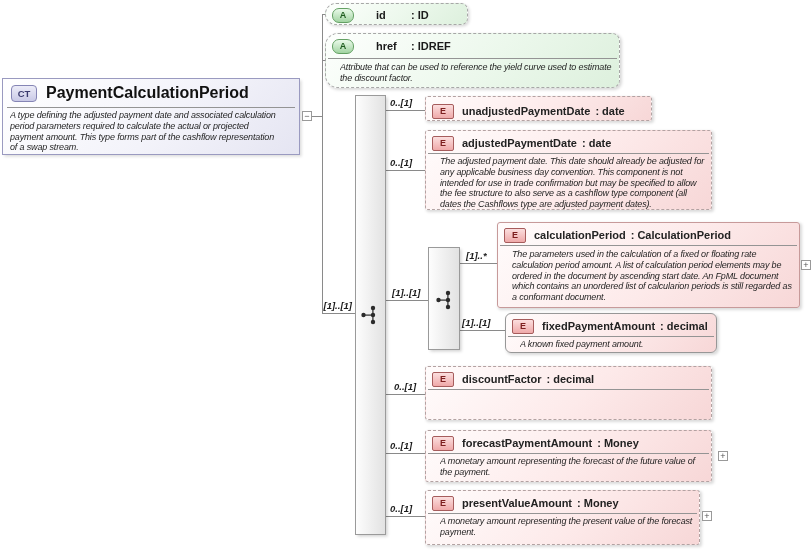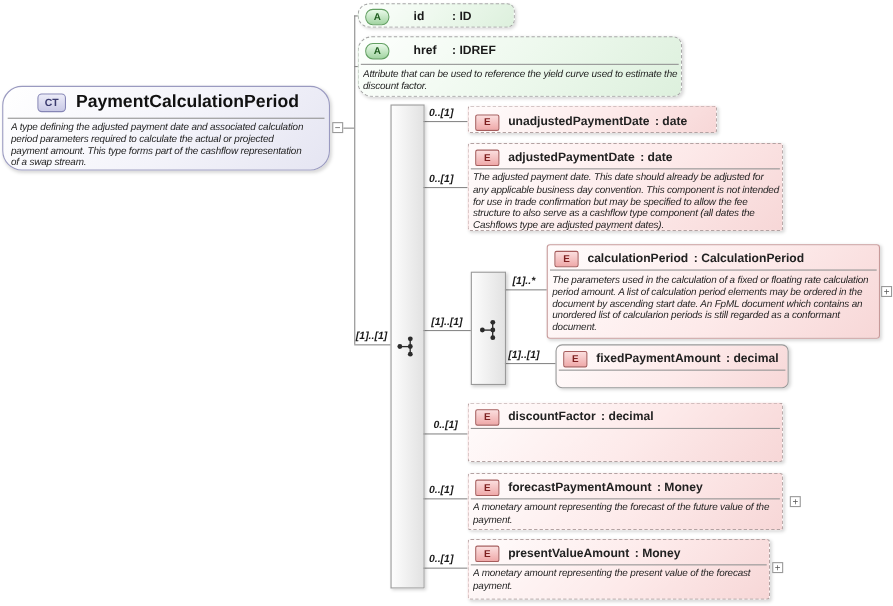--- a/index.html
+++ b/index.html
@@ -14,25 +14,25 @@
   .bar{position:absolute;border:1px solid #9a9a9a;background:linear-gradient(to right,#fdfdfd,#e2e2e2);
        box-shadow:1.5px 1.5px 3px rgba(0,0,0,.18);}
   .compositor-icon{position:absolute;}
   
   .bx{position:absolute;box-sizing:border-box;overflow:hidden;}
   .shadow{box-shadow:1.5px 1.5px 3px rgba(0,0,0,.15);}
   .trow{display:flex;align-items:center;height:20px;padding:2px 0 0 6px;}
   .badge{flex:0 0 auto;display:inline-flex;align-items:center;justify-content:center;
          font-weight:bold;font-style:normal;}
   .sep{position:absolute;left:2px;right:2px;border-top:1px solid #949494;}
-  .desc{position:absolute;left:4px;right:2px;font-style:italic;font-size:9px;letter-spacing:-0.15px;
+  .desc{position:absolute;left:14px;right:2px;font-style:italic;font-size:9px;letter-spacing:-0.15px;
         line-height:10.8px;color:#1f1f1f;overflow:hidden;}
   
-  .ctbox{border:1px solid #9a9ac0;border-radius:18px;
-         background:linear-gradient(135deg,#ffffff 0%,#f3f3fa 55%,#e5e5f2 100%);padding-left:23px;}
+  .ctbox{border:1px solid #9a9ac0;border-radius:0;
+         background:linear-gradient(135deg,#ffffff 0%,#f3f3fa 55%,#e5e5f2 100%);}
   .ctbadge{width:24px;height:15px;border:1px solid #8585b5;border-radius:4px;
            background:linear-gradient(#ececf8,#c9c9e6);color:#3a3a6e;font-size:9.5px;}
   .ctname{margin-left:9px;font-weight:bold;font-size:16px;color:#111;text-align:center;}
   
   .abox{border:1px dashed #a7a7a7;border-radius:13px 8px 8px 13px;
         background:linear-gradient(135deg,#fdfffd 0%,#ecf8ec 55%,#ddf0dd 100%);}
   .abadge{width:20px;height:13px;border:1px solid #63a063;border-radius:7px;
           background:linear-gradient(#eafaea,#a2d4a2);color:#1e5c1e;font-size:9px;}
   .aname{margin-left:22px;font-weight:bold;font-size:11px;color:#1a1a1a;}
   .atype{position:absolute;left:85px;font-weight:bold;font-size:11px;color:#1a1a1a;white-space:pre;}
@@ -155,20 +155,21 @@
   </div>
   <div class="toggle" style="left:801px;top:260px">+</div>
 
   <div class="bx ebox e-solid-gray shadow" style="left:505px;top:313px;width:212px;height:40px">
     <div class="trow">
       <span class="badge ebadge">E</span>
       <span class="ename">fixedPaymentAmount</span>
       <span class="etype">: decimal</span>
     </div>
     <div class="sep" style="top:22px"></div>
+    <div class="desc" style="top:25px">A known fixed payment amount.</div>
   </div>
 
   <div class="bx ebox e-dashed shadow" style="left:425px;top:366px;width:287px;height:54px">
     <div class="trow">
       <span class="badge ebadge">E</span>
       <span class="ename">discountFactor</span>
       <span class="etype">: decimal</span>
     </div>
     <div class="sep" style="top:22px"></div>
   </div>

